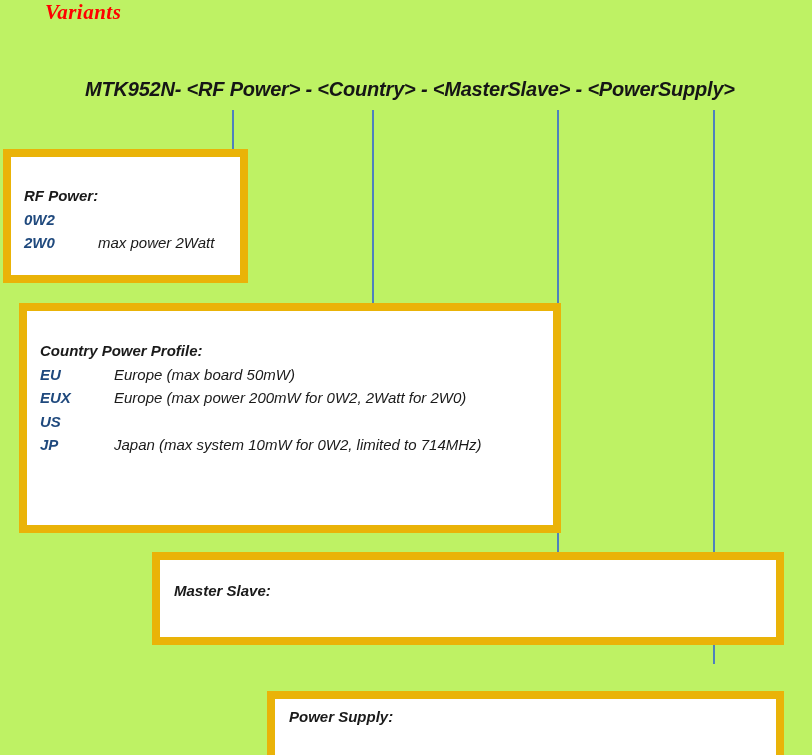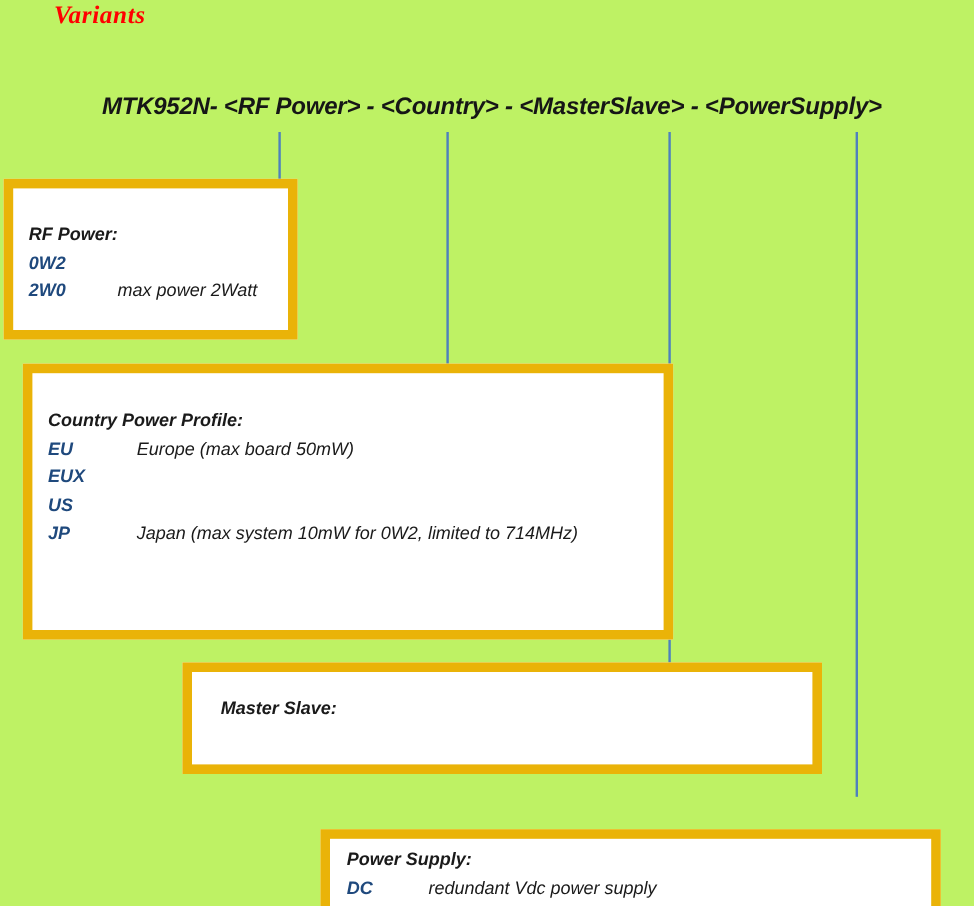--- a/index.html
+++ b/index.html
@@ -46,21 +46,21 @@
   #line-ps     { left: 713px; top: 110px; height: 554px; }
   .box {
     position: absolute;
     border: 8px solid #eab308;
     background: #ffffff;
     font-size: 15px;
     line-height: 23.5px;
   }
   #box-rf      { left: 3px;   top: 149px; width: 245px; height: 134px; padding: 27px 8px 0 13px; }
   #box-country { left: 3px;   top: 303px; width: 542px; height: 230px; padding: 28px 4px 0 13px; margin-left: 16px; }
-  #box-ms      { left: 152px; top: 552px; width: 533px; height: 93px;  padding: 19px 8px 0 24px; }
+  #box-ms      { left: 152px; top: 552px; width: 632px; height: 93px;  padding: 19px 8px 0 14px; }
   #box-ps      { left: 267px; top: 691px; width: 517px; height: 90px;  padding: 6px 8px 0 14px; }
   .box-title { font-weight: bold; color: #1a1a1a; }
   .row { display: flex; align-items: flex-start; }
   .code {
     font-weight: bold;
     color: #1f497d;
     flex: 0 0 74px;
   }
   #box-ms .code { flex-basis: 65px; }
   #box-ps .code { flex-basis: 68px; }
@@ -95,35 +95,32 @@
   </div>
 
   <div class="box" id="box-country">
     <div class="box-title">Country Power Profile:</div>
     <div class="row">
       <span class="code">EU</span>
       <span class="desc">Europe (max board 50mW)</span>
     </div>
     <div class="row">
       <span class="code">EUX</span>
+      <span class="desc">Europe (max power 200mW for 0W2, 2Watt for 2W0)</span>
     </div>
     <div class="row">
       <span class="code">US</span>
     </div>
     <div class="row">
       <span class="code">JP</span>
       <span class="desc">Japan (max system 10mW for 0W2, limited to 714MHz)</span>
     </div>
   </div>
 
   <div class="box" id="box-ms">
     <div class="box-title">Master Slave:</div>
   </div>
 
   <div class="box" id="box-ps">
     <div class="box-title">Power Supply:</div>
-    <div class="row">
-      <span class="code">DC</span>
-      <span class="desc">redundant Vdc power supply</span>
-    </div>
   </div>
 
 </div>
 
 </body></html>

